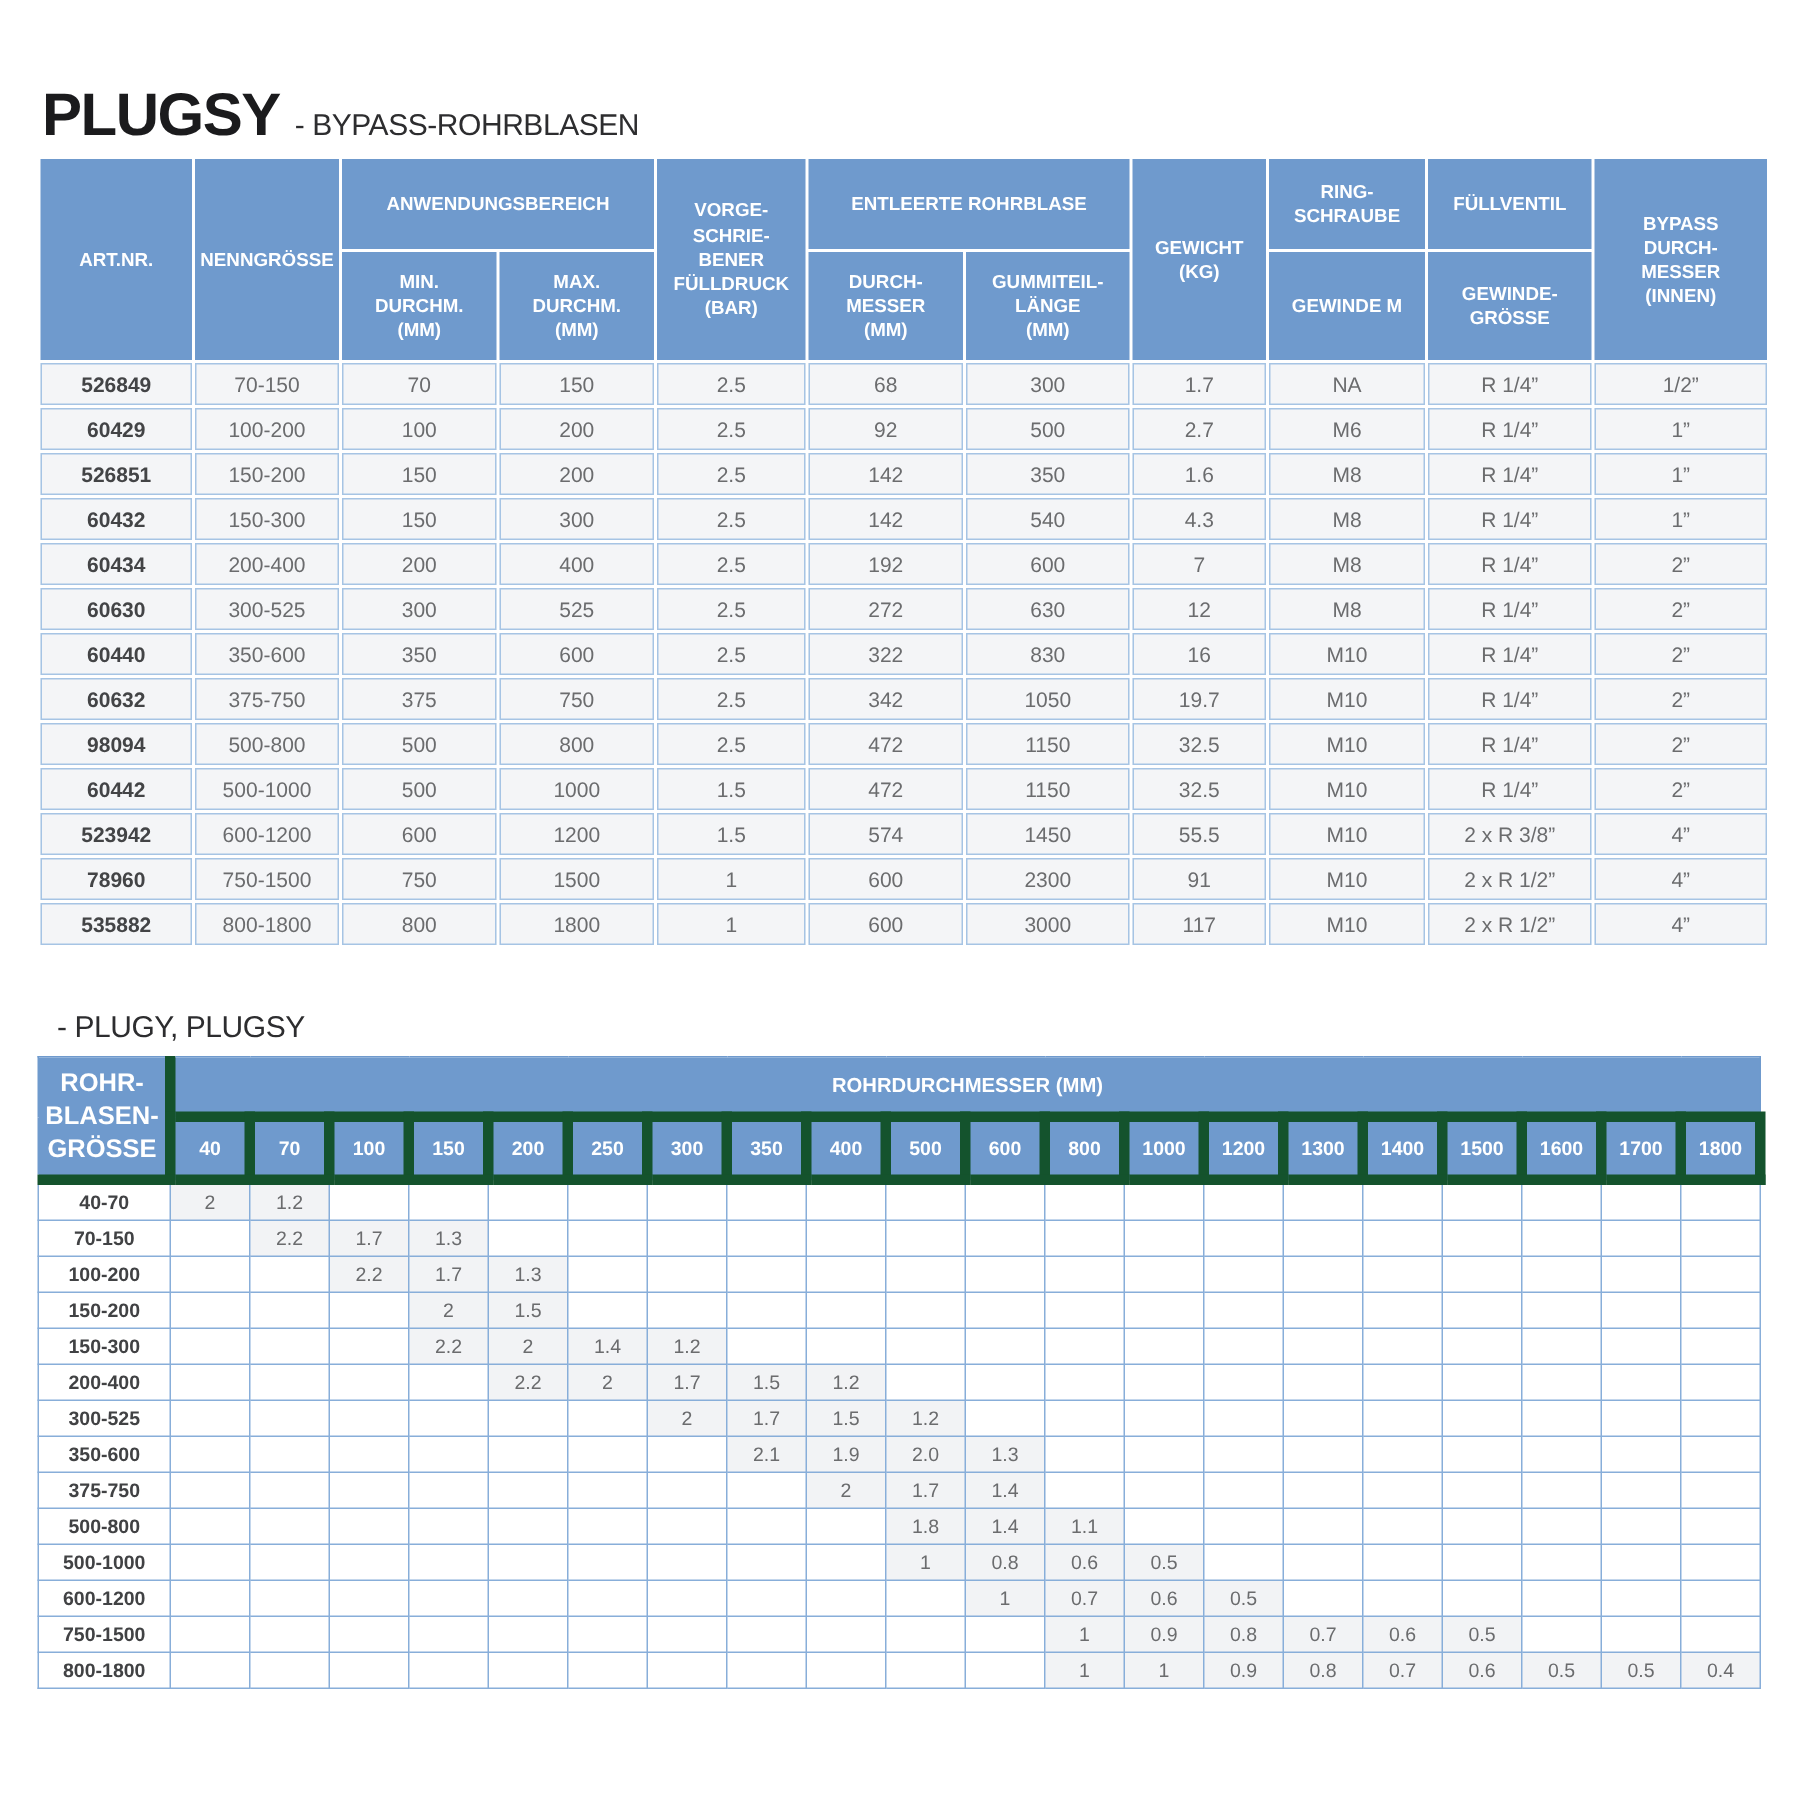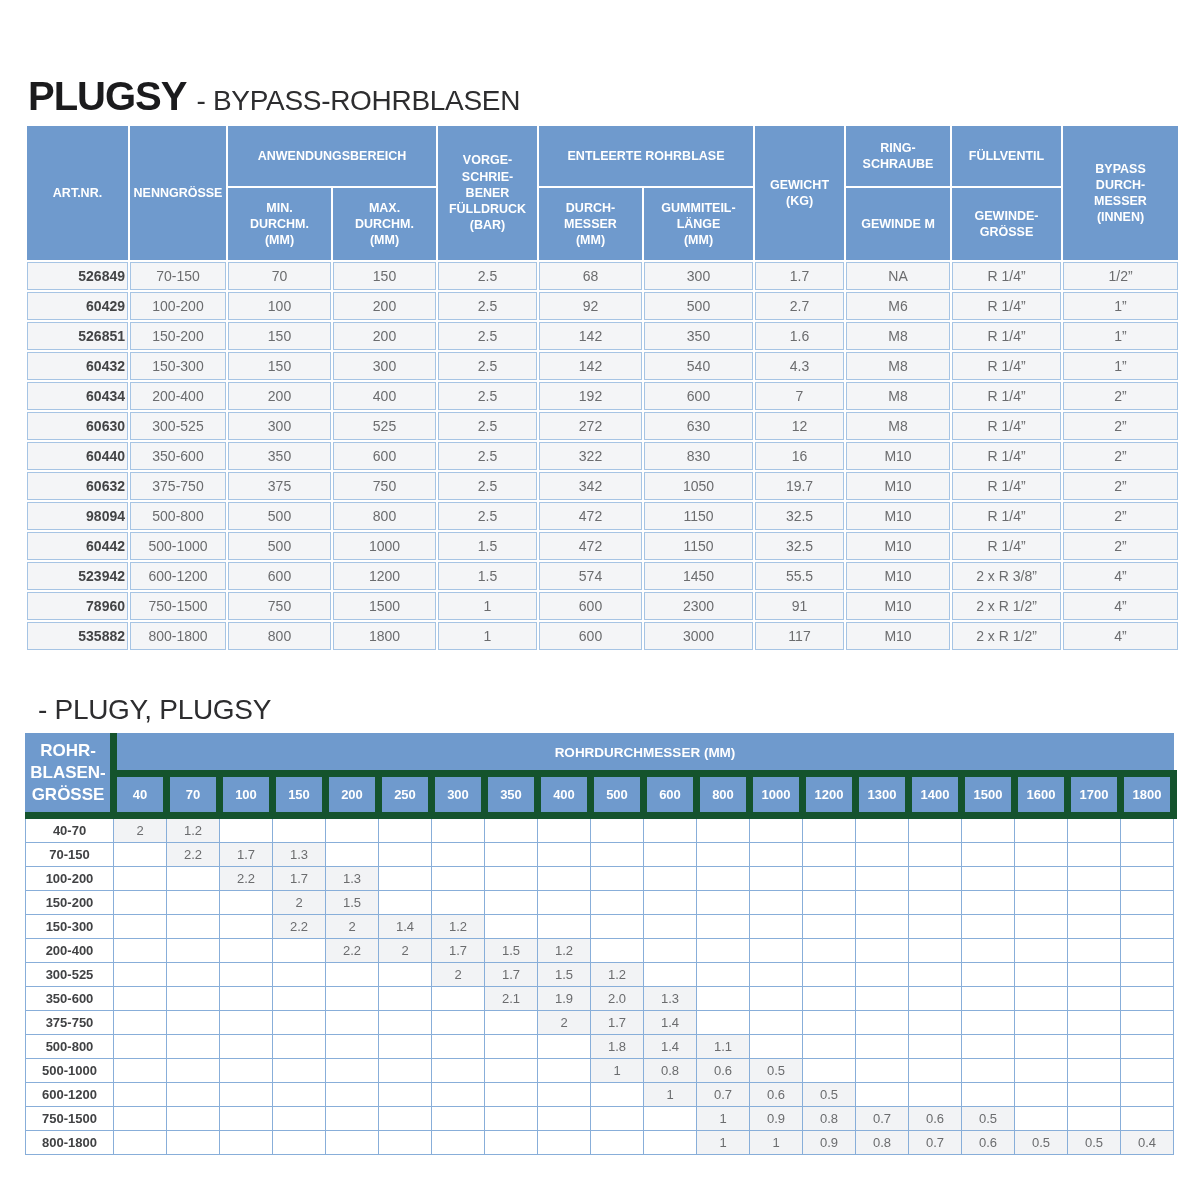--- a/index.html
+++ b/index.html
@@ -2,30 +2,30 @@
 <html><head>
 <meta charset="utf-8">
 <style>
   html, body {
     margin: 0; padding: 0;
     width: 1200px; height: 1200px;
     background: #ffffff;
     overflow: hidden;
     font-family: "Liberation Sans", "DejaVu Sans", sans-serif;
   }
-  .page { padding: 76px 20px 0 25px; }
+  .page { padding: 57px 20px 0 25px; }
 
   
   .title-row { display: flex; align-items: baseline; margin: 0 0 7px 3px; }
   .big-title {
     font-size: 40px; font-weight: 800; color: #1b1b1d;
     letter-spacing: -1px; line-height: 1;
   }
   .sub-title {
-    font-size: 28px; font-weight: 500; color: #2d2d2f;
+    font-size: 20px; font-weight: 500; color: #2d2d2f;
     margin-left: 10px; letter-spacing: -0.3px;
   }
 
   
   table.t1 {
     width: 1155px; table-layout: fixed;
     border-collapse: separate; border-spacing: 2px;
   }
   table.t1 thead th {
     background: #6f9acd; color: #ffffff;
@@ -37,21 +37,21 @@
   table.t1 thead tr.tier1 th.group { height: 56px; }
   table.t1 thead tr.tier2 th { height: 68px; }
   table.t1 tbody td {
     background: #f4f5f7;
     border: 1px solid #a6c4e4;
     height: 24px;
     text-align: center; vertical-align: middle;
     font-size: 14px; color: #6b6c6e;
     padding: 1px 2px;
   }
-  table.t1 tbody td.artnr { font-weight: bold; color: #434446; text-align: right; }
+  table.t1 tbody td.artnr { font-weight: bold; color: #434446; }
 
   
   .t2-wrap { margin-top: 42px; }
   table.t2 {
     width: 1152px; table-layout: fixed;
     border-collapse: collapse;
   }
   table.t2 thead th {
     background: #6f9acd; color: #ffffff;
     border: 7px solid #14532d;

